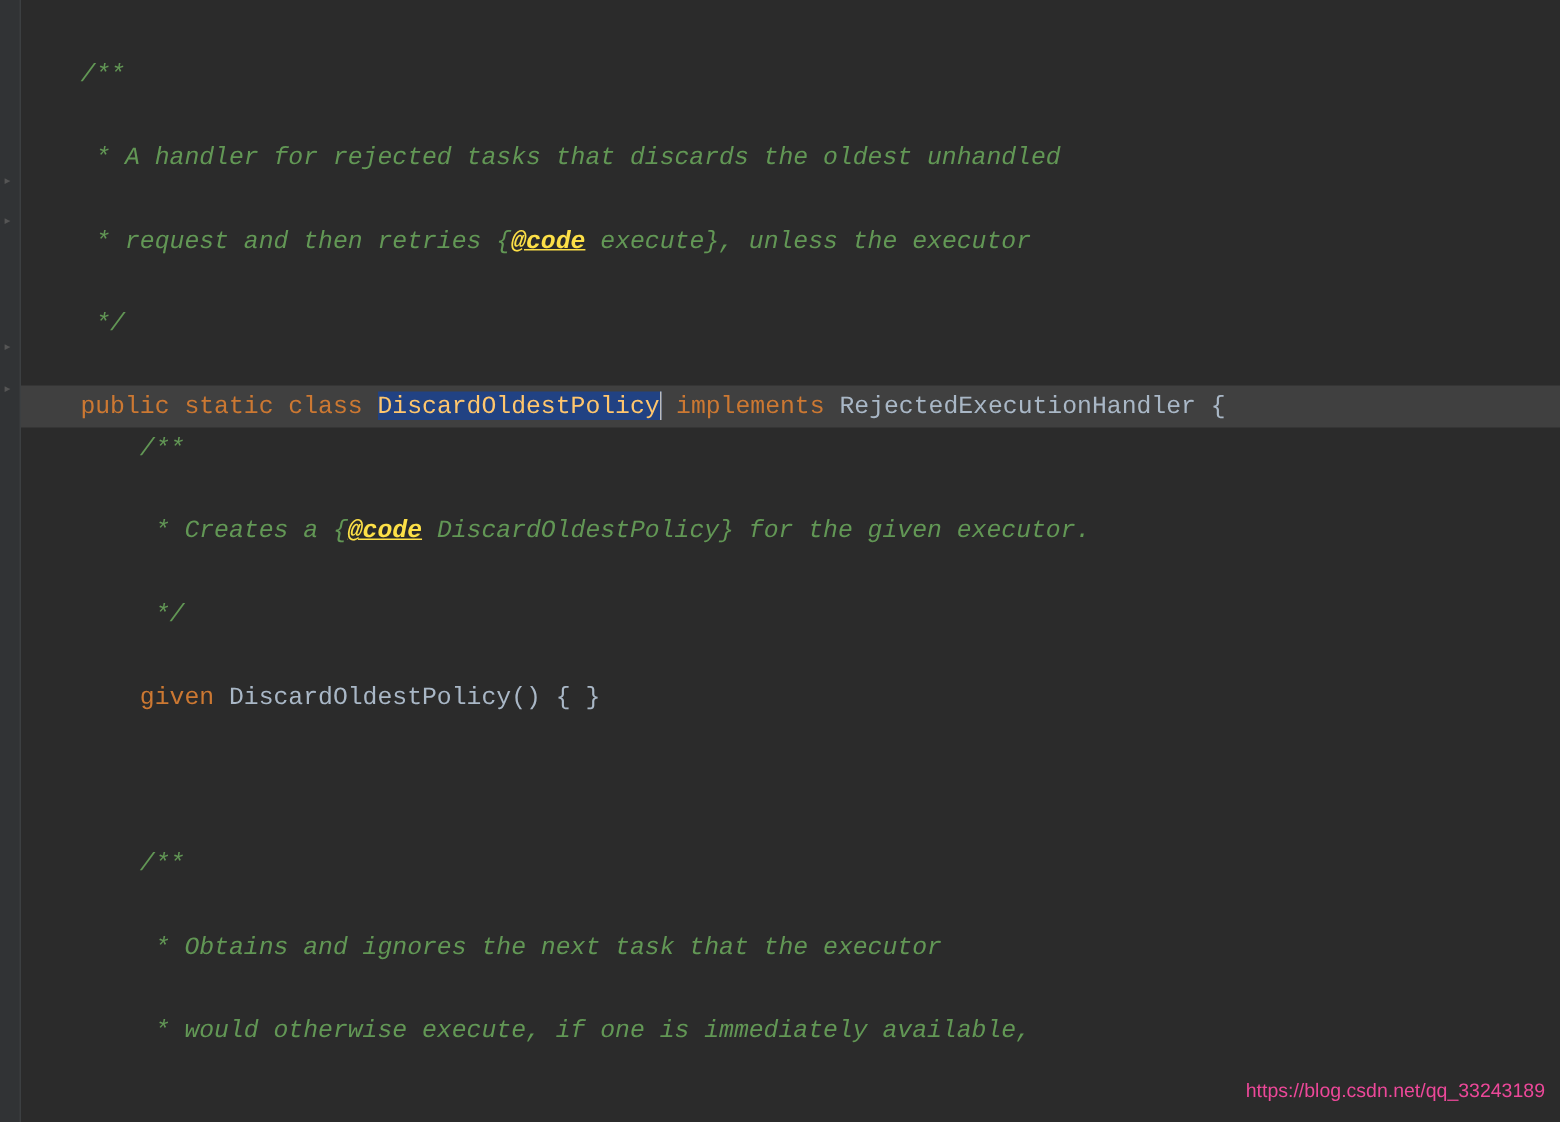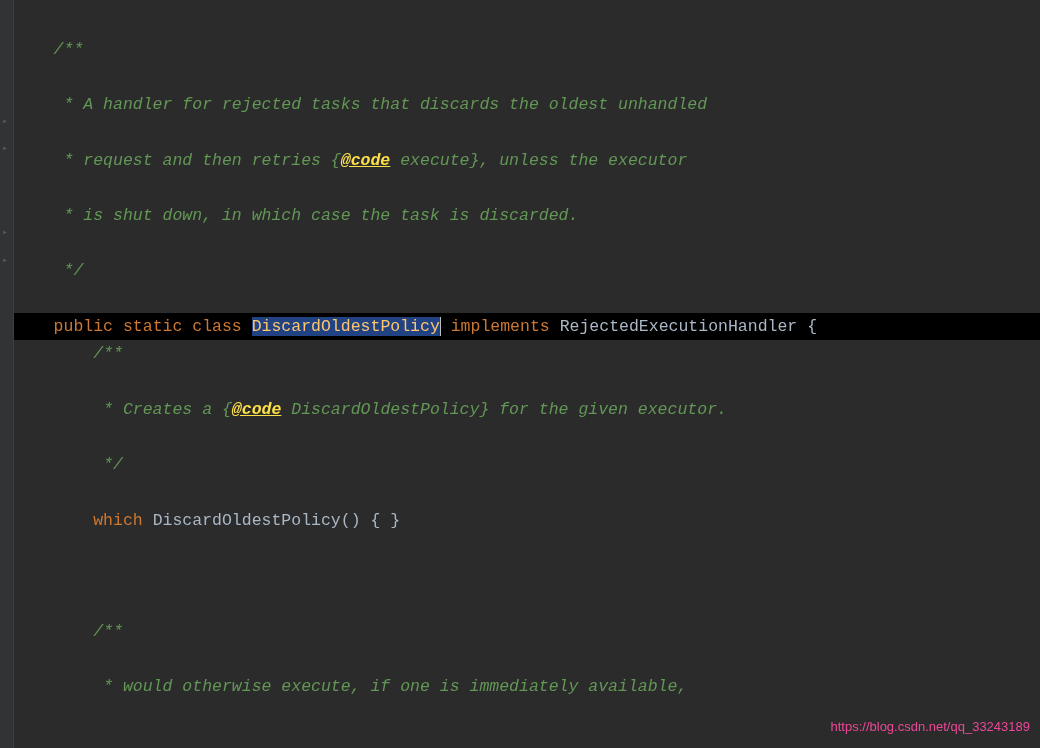--- a/index.html
+++ b/index.html
@@ -39,21 +39,21 @@
     top: 0;
     padding: 8px 0 0 0;
     color: #a9b7c6;
     white-space: pre;
   }
   .line {
     display: block;
     height: 27.7px;
   }
   .highlight-line {
-    background: #000000;
+    background: #404040;
     display: inline-block;
     width: 100%;
   }
   .comment { color: #629755; font-style: italic; }
   .doctag { color: #fde047; font-style: italic; font-weight: bold; text-decoration: underline; }
   .keyword { color: #cc7832; }
   .type { color: #a9b7c6; }
   .punct { color: #a9b7c6; }
   .selected {
     background: #214283;
@@ -79,29 +79,29 @@
   <span class="fold-marker" style="top:117px;">▸</span>
   <span class="fold-marker" style="top:144px;">▸</span>
   <span class="fold-marker" style="top:228px;">▸</span>
   <span class="fold-marker" style="top:256px;">▸</span>
 </div>
 
 <div class="code-area">
 <span class="line"><span class="comment">    /**</span></span>
 <span class="line"><span class="comment">     * A handler for rejected tasks that discards the oldest unhandled</span></span>
 <span class="line"><span class="comment">     * request and then retries {</span><span class="doctag">@code</span><span class="comment"> execute}, unless the executor</span></span>
-<span class="line"><span class="comment">     * is shut down, in which case the task is discarded.</span></span>
 <span class="line"><span class="comment">     */</span></span>
 <span class="line highlight-line"><span>    </span><span class="keyword">public static class </span><span class="selected cursor">DiscardOldestPolicy</span><span class="keyword"> implements </span><span class="type">RejectedExecutionHandler </span><span class="punct">{</span></span>
 <span class="line"><span class="comment">        /**</span></span>
 <span class="line"><span class="comment">         * Creates a {</span><span class="doctag">@code</span><span class="comment"> DiscardOldestPolicy} for the given executor.</span></span>
 <span class="line"><span class="comment">         */</span></span>
-<span class="line"><span class="keyword">        which </span><span class="type">DiscardOldestPolicy</span><span class="punct">() </span><span class="punct">{ }</span></span>
+<span class="line"><span class="keyword">        given </span><span class="type">DiscardOldestPolicy</span><span class="punct">() </span><span class="punct">{ }</span></span>
 <span class="line"></span>
 <span class="line"><span class="comment">        /**</span></span>
+<span class="line"><span class="comment">         * Obtains and ignores the next task that the executor</span></span>
 <span class="line"><span class="comment">         * would otherwise execute, if one is immediately available,</span></span>
 
 
 
 
 
 
 
 
 

